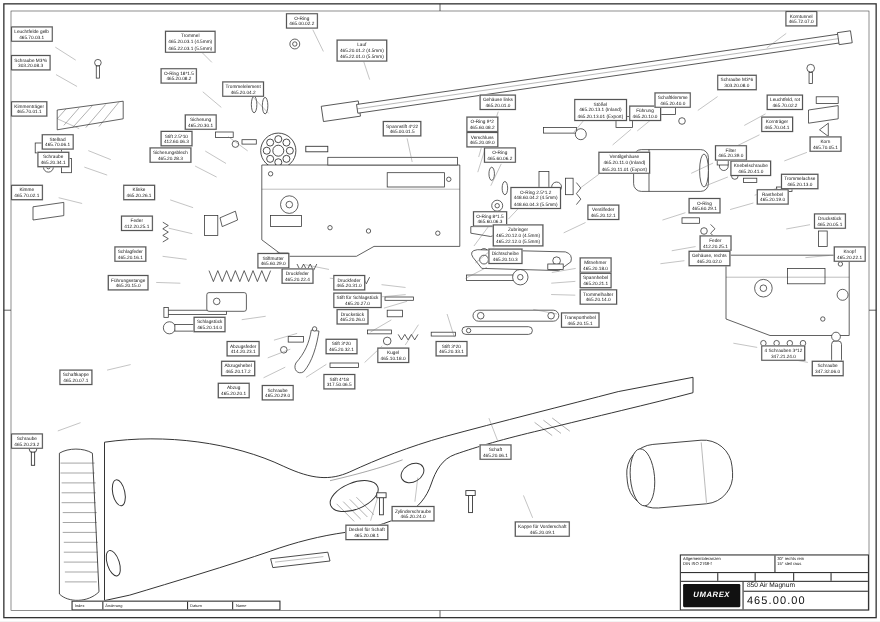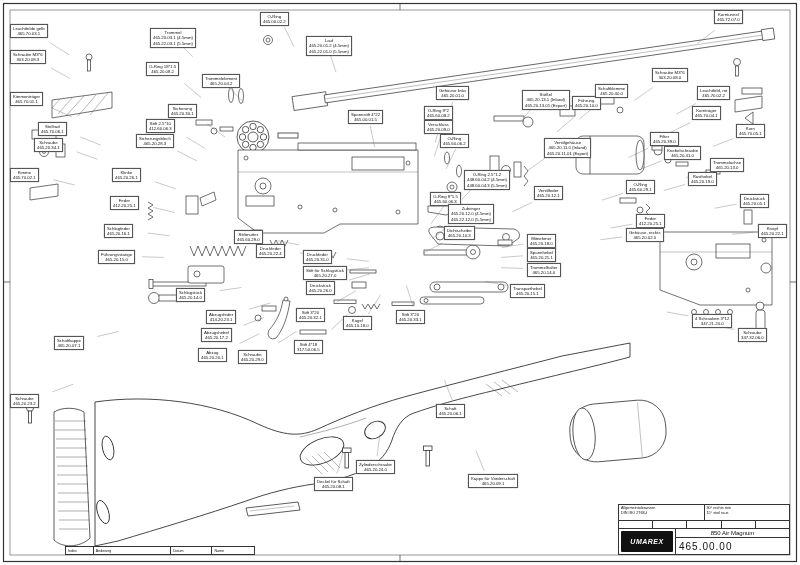--- a/index.html
+++ b/index.html
@@ -19,21 +19,21 @@
   .title-block {
     position:absolute; left:618px; top:504px; width:172px; height:51px;
     border:1px solid #333; background:#fff; z-index:4; display:flex; flex-direction:column;
   }
   .tb-row1 { display:flex; height:16px; border-bottom:0.5px solid #333; }
   .tb-cell { flex:1; border-right:0.5px solid #333; font-size:3.8px; line-height:1.4; padding:1px 2px; }
   .tb-cell:last-child { border-right:none; }
   .tb-row2 { display:flex; height:8px; border-bottom:0.5px solid #333; }
   .tb-row2 div { flex:1; border-right:0.5px solid #333; }
   .tb-row2 div:last-child { border-right:none; }
-  .tb-row3 { display:flex; flex:1;text-align:center; }
+  .tb-row3 { display:flex; flex:1; }
   .brand {
     width:52px; background:#111; color:#fff; font-weight:bold; font-style:italic;
     font-size:7px; letter-spacing:0.5px; display:flex; align-items:center; justify-content:center;
     margin:2px; border-radius:1px;
   }
   .prod-num { flex:1; display:flex; flex-direction:column; border-left:0.5px solid #333; }
   .prod { font-size:6px; padding:1px 3px; border-bottom:0.5px solid #333; }
   .num  { font-size:10px; letter-spacing:1px; padding:1px 3px; flex:1; display:flex; align-items:center; }
   
   .rev-strip {

